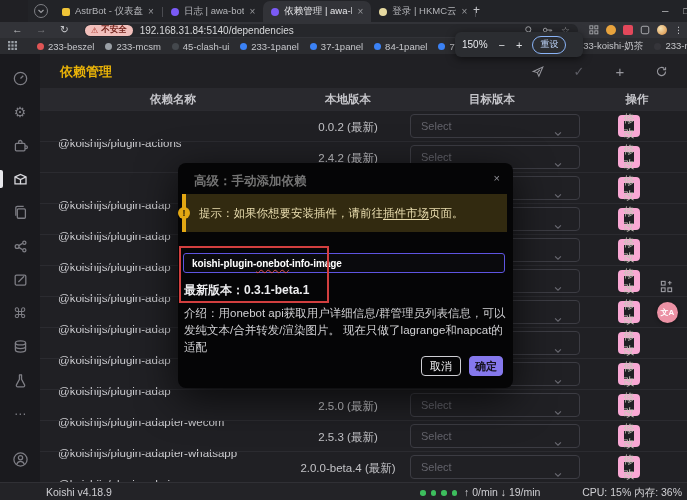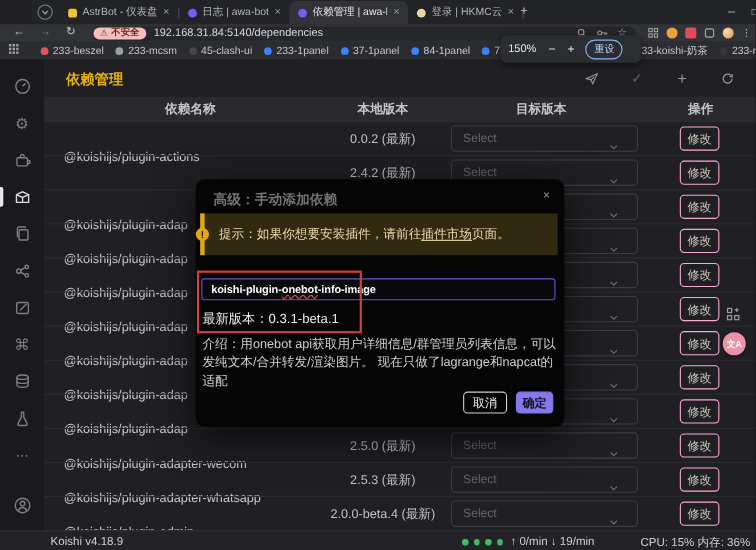--- a/index.html
+++ b/index.html
@@ -60,40 +60,40 @@
   .hicon.dim { color:#5e5e66; }
   .table-head { position:absolute; left:0; top:34px; width:647px; height:22px; background:#29292e; font-size:11.5px; font-weight:bold; color:#c6c6cb; }
   .th { position:absolute; top:4px; transform:translateX(-50%); }
   #rows { position:absolute; left:0; top:56px; width:647px; }
   .row { position:relative; width:647px; height:31px; border-top:1px solid #2b2b30; }
   .row .name { position:absolute; left:18px; top:26px; font-size:11.5px; color:#cbcbcf; white-space:nowrap; }
   .row .ver { position:absolute; left:258px; top:0; width:100px; height:31px; display:flex; align-items:center; justify-content:center; text-align:left; font-size:11.5px; color:#c2c2c6; line-height:12px; }
   .sel { position:absolute; left:370px; top:3px; width:170px; height:24px; border:1px solid #3c3c43; border-radius:4px; background:#202024; display:flex; align-items:center; }
   .sel .ph { font-size:11px; color:#64646c; margin-left:10px; }
   .sel svg { position:absolute; right:8px; top:8px; }
-  .actbtn { position:absolute; left:578px; top:4px; width:36px; height:22px; border:1px solid #f9a8d4; border-radius:4px; font-size:11px; color:#c9c4bb; display:flex; align-items:center; justify-content:center; background:transparent; }
+  .actbtn { position:absolute; left:578px; top:4px; width:22px; height:22px; border:6px solid #f9a8d4; border-radius:4px; font-size:11px; color:#c9c4bb; display:flex; align-items:center; justify-content:center; background:transparent; }
   
   .statusbar { position:absolute; left:0; top:482px; width:687px; height:18px; background:#232327; border-top:1px solid #303035; font-size:10.5px; color:#cfcfd3; }
   .sb-version { position:absolute; left:46px; top:3px; }
   .sb-dots { position:absolute; left:420px; top:7px; display:flex; gap:5px; }
   .sb-dots i { width:5.5px; height:5.5px; border-radius:50%; display:block; }
   .sb-net { position:absolute; left:464px; top:3px; }
   .sb-cpu { position:absolute; right:5px; top:3px; }
   
   .modal { position:absolute; left:178px; top:163px; width:335px; height:225px; background:#050506; border-radius:8px; box-shadow:0 10px 40px rgba(0,0,0,.7); z-index:30; }
   .m-title { position:absolute; left:16px; top:10px; font-size:12.5px; font-weight:bold; color:#737373; }
   .m-close { position:absolute; right:13px; top:9px; font-size:11px; color:#8f8f96; }
   .m-alert { position:absolute; left:4px; top:31px; width:325px; height:38px; background:#322a10; border-left:4px solid #e2a713; display:flex; align-items:center; }
   .m-alert .bang { position:absolute; left:-8px; top:13px; width:12px; height:12px; border-radius:50%; background:#e2a713; color:#1a1406; font-size:9px; font-weight:bold; display:flex; align-items:center; justify-content:center; }
   .m-alert .atext { font-size:11.5px; color:#e8dcae; padding:0 8px 0 13px; line-height:14px; }
   .m-alert .atext u { text-underline-offset:2px; }
   .dep-input { position:absolute; left:5px; top:90px; width:322px; height:20px; border:1px solid #5e54e0; border-radius:3px; background:#0a0a0d; color:#ffffff; font-size:10px; font-weight:bold; display:flex; align-items:center; padding-left:8px; letter-spacing:-0.1px; }
   .wavy { text-decoration:underline; text-decoration-style:wavy; text-decoration-color:#e05252; text-decoration-skip-ink:none; text-underline-offset:2px; }
   .annotation-rect { position:absolute; left:1px; top:83px; width:150px; height:57px; border:2px solid #d23f3f; z-index:5; pointer-events:none; }
-  .m-latest { position:absolute; left:6px; top:119px; font-size:12px; font-weight:normal; color:#ededef; }
+  .m-latest { position:absolute; left:6px; top:119px; font-size:12px; font-weight:bold; color:#ededef; }
   .m-desc { position:absolute; left:6px; top:142px; width:323px; font-size:11.5px; color:#d2d2d5; line-height:17px; }
   .m-cancel { position:absolute; left:243px; top:193px; width:40px; height:20px; background:#050506; border:1px solid #cfcfd4; border-radius:4px; color:#f2f2f4; font-size:11px; display:flex; align-items:center; justify-content:center; }
   .m-confirm { position:absolute; left:291px; top:193px; width:34px; height:20px; background:#8578ec; border:1px solid #8578ec; border-radius:4px; color:#16121f; font-size:11px; font-weight:bold; display:flex; align-items:center; justify-content:center; }
   
   .fab-grid { position:absolute; left:660px; top:279px; z-index:35; }
   .fab-translate { position:absolute; left:657px; top:302px; width:21px; height:21px; border-radius:50%; background:#ec92a5; color:#fff; font-size:8px; font-weight:bold; display:flex; align-items:center; justify-content:center; z-index:35; box-shadow:0 1px 4px rgba(0,0,0,.4); }
 </style>
 </head>
 <body>
 

